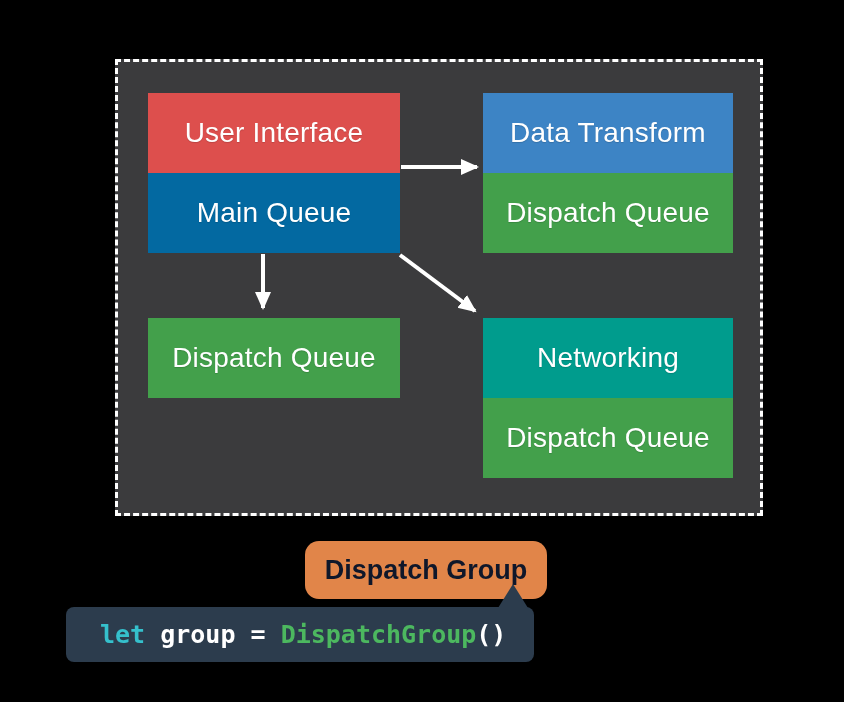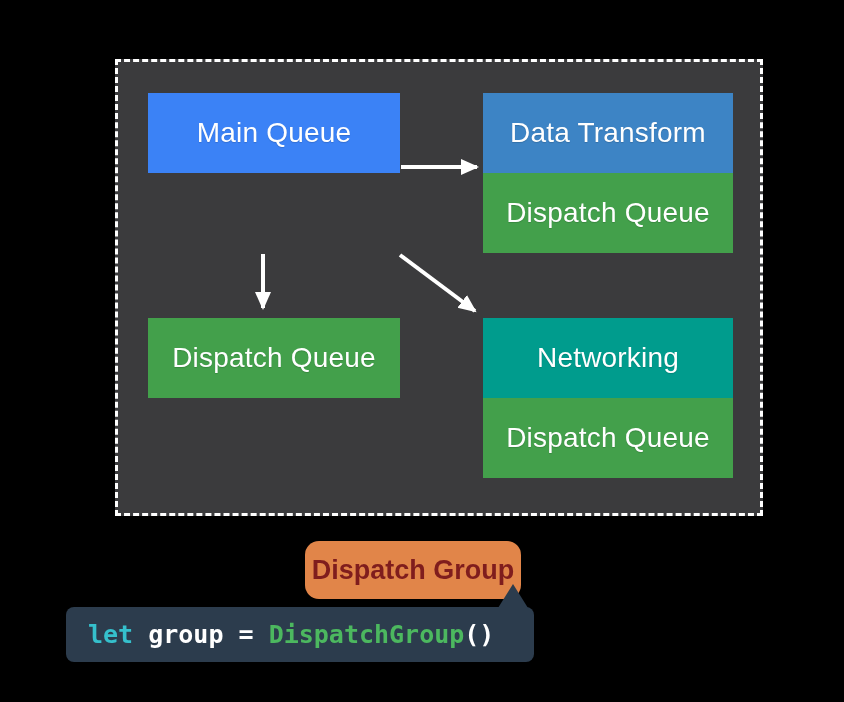--- a/index.html
+++ b/index.html
@@ -30,34 +30,34 @@
     color: #ffffff;
     font-size: 28px;
     letter-spacing: 0.2px;
     text-shadow: 0 1px 1px rgba(0,0,0,0.15);
   }
 
   .arrows { position: absolute; left: 0; top: 0; width: 844px; height: 702px; pointer-events: none; }
 
   .callout {
     position: absolute; left: 305px; top: 541px;
-    width: 216px; height: 58px;
+    width: 242px; height: 58px;
     background: #e18549;
     border-radius: 14px;
     display: flex; align-items: center; justify-content: center;
-    color: #7f1d1d; font-size: 27px; font-weight: 600;
+    color: #0f172a; font-size: 27px; font-weight: 600;
   }
 
   .codebox {
     position: absolute; left: 66px; top: 607px;
     width: 468px; height: 55px;
     background: #2c3c4d;
     border-radius: 8px;
     display: flex; align-items: center;
-    padding-left: 22px; box-sizing: border-box;
+    padding-left: 34px; box-sizing: border-box;
     box-shadow: 2px 3px 0 rgba(0,0,0,0.35);
   }
   .codebox code {
     font-family: "DejaVu Sans Mono", "Liberation Mono", monospace;
     font-size: 25px; font-weight: bold;
     white-space: pre;
     color: #ffffff;
   }
   .tail {
     position: absolute; left: 498px; top: 584px;
@@ -68,21 +68,22 @@
   }
 </style>
 </head>
 <body>
 
 <div class="stage">
 
   <div class="container"></div>
 
   <div class="qbox" id="box-ui">
-    <div class="qbody" style="background: #3b82f6;">Main Queue</div>
+    <div class="qhead" style="background: rgb(221, 79, 77);">User Interface</div>
+    <div class="qbody" style="background: #0369a1;">Main Queue</div>
   </div>
 
   <div class="qbox" id="box-transform">
     <div class="qhead" style="background: rgb(61, 132, 197);">Data Transform</div>
     <div class="qbody" style="background: rgb(67, 160, 75);">Dispatch Queue</div>
   </div>
 
   <div class="qbox" id="box-database">
     <div class="qbody" style="background: rgb(67, 160, 75);">Dispatch Queue</div>
   </div>

